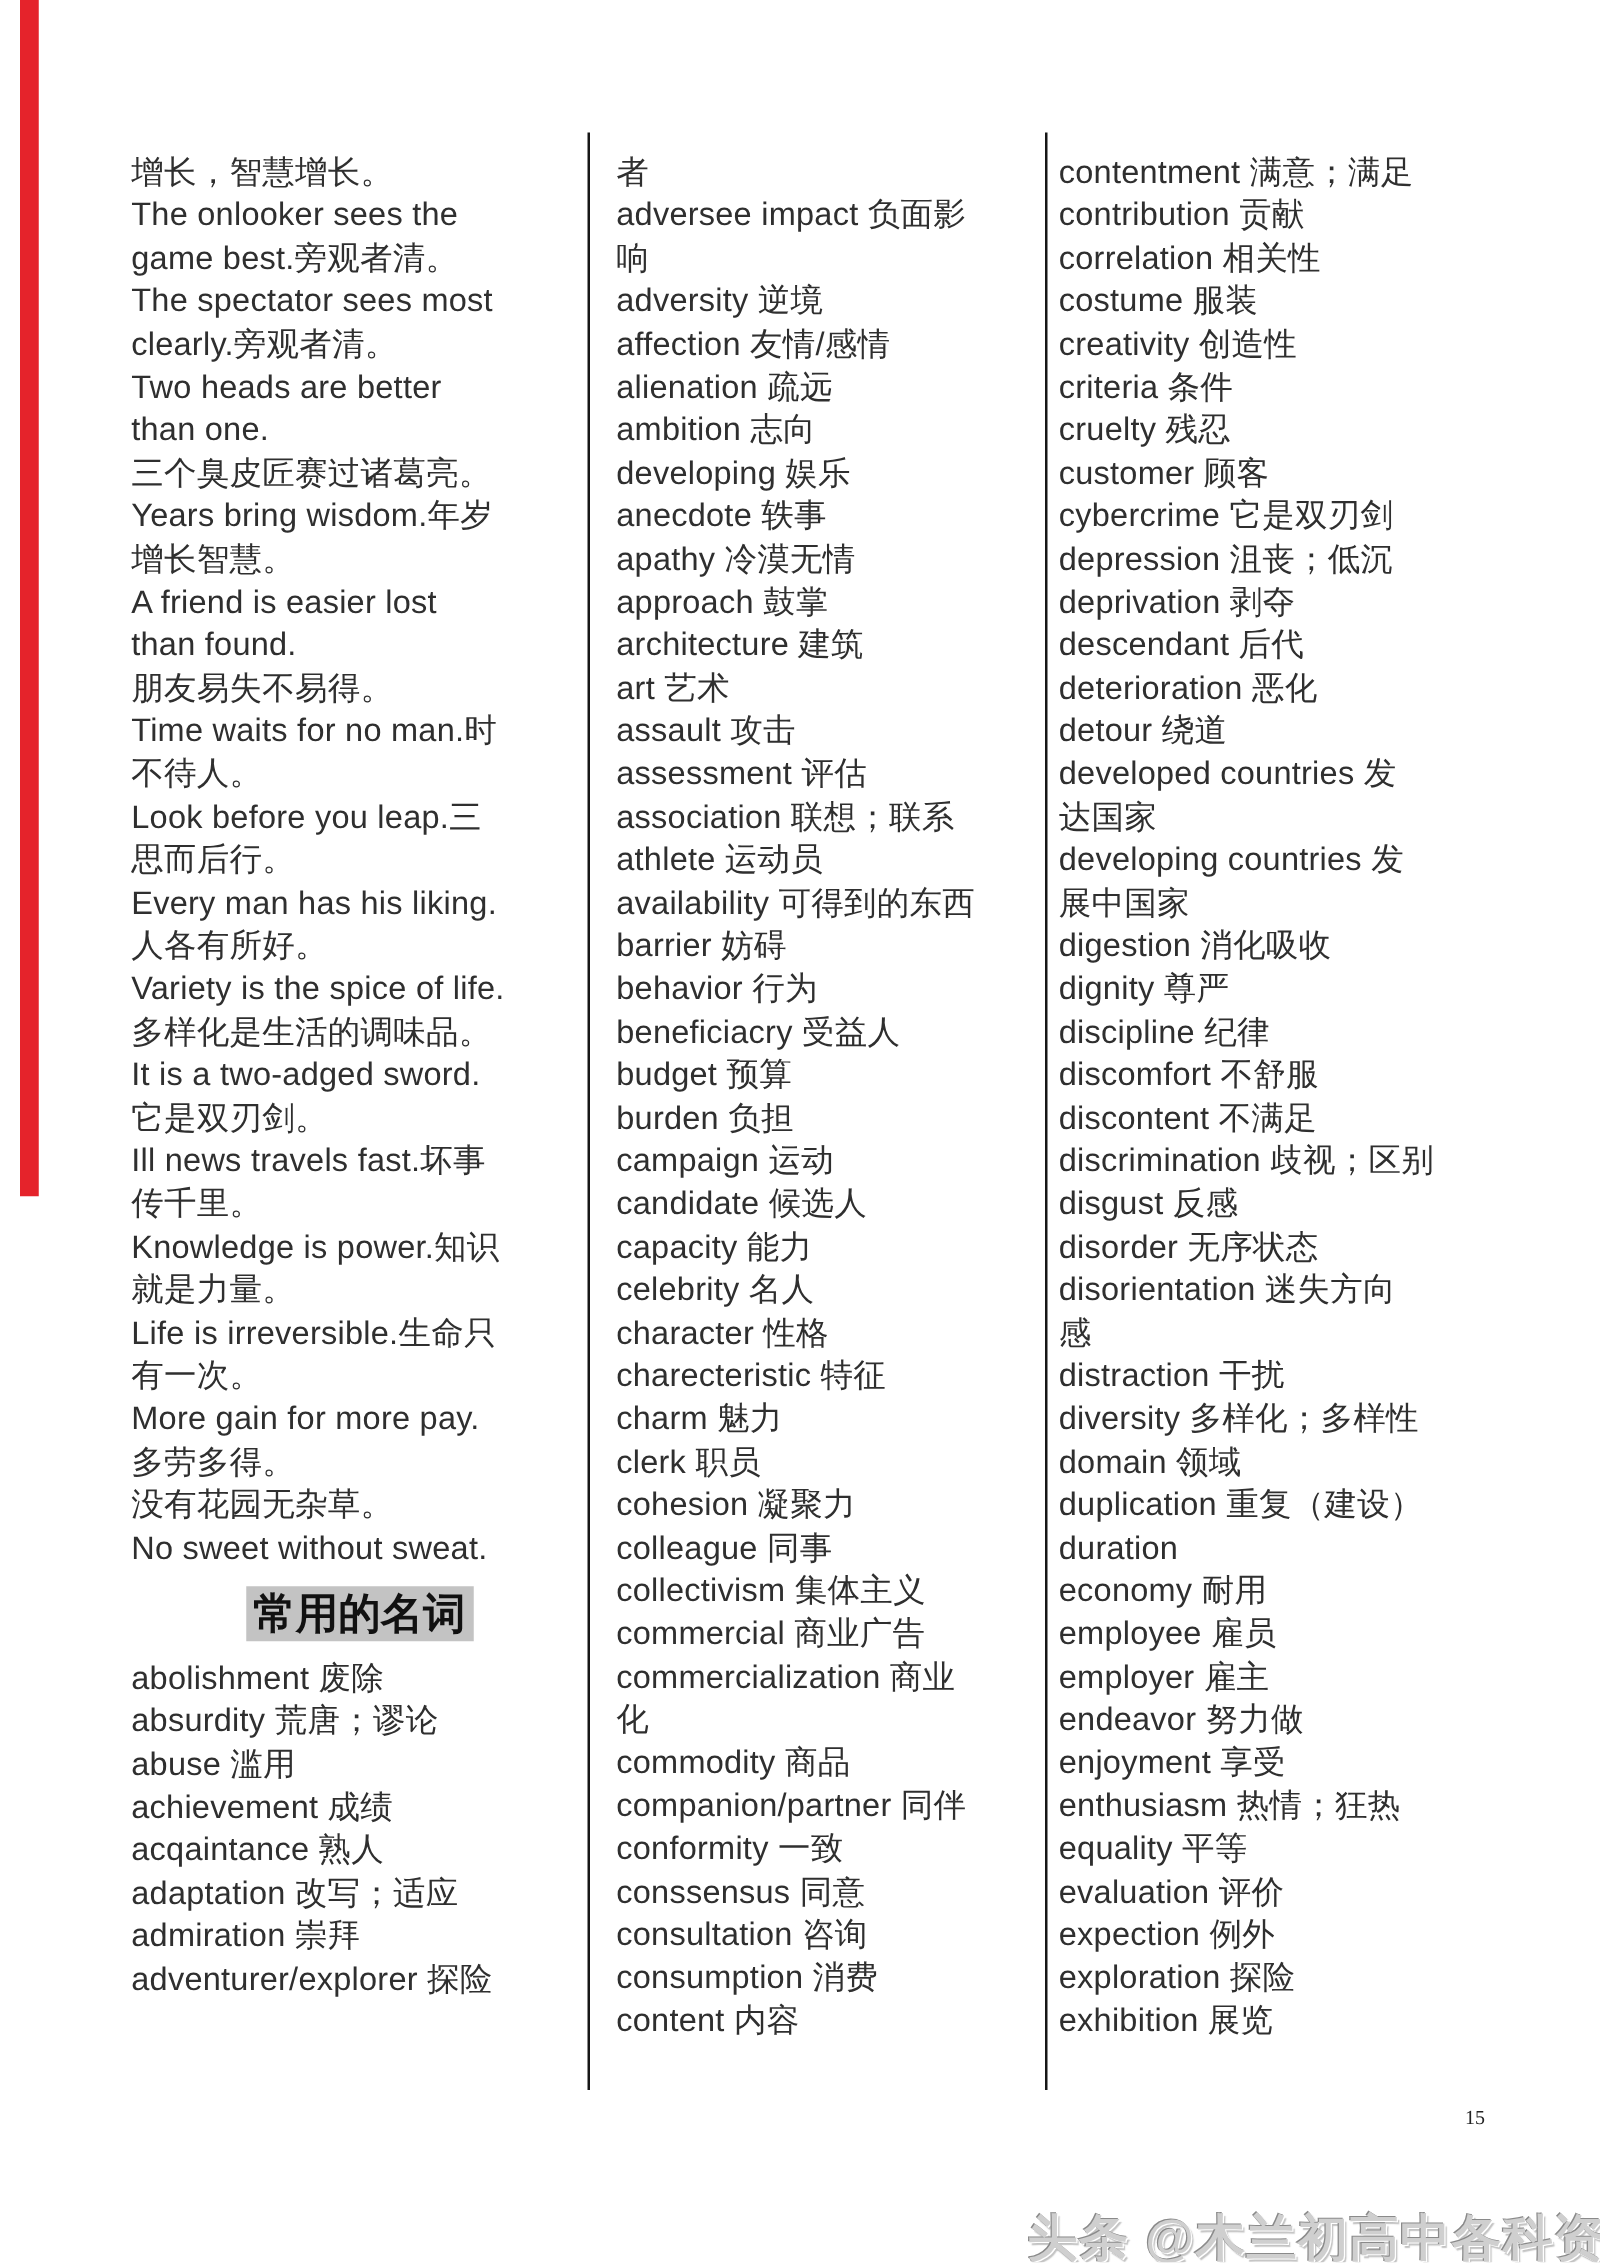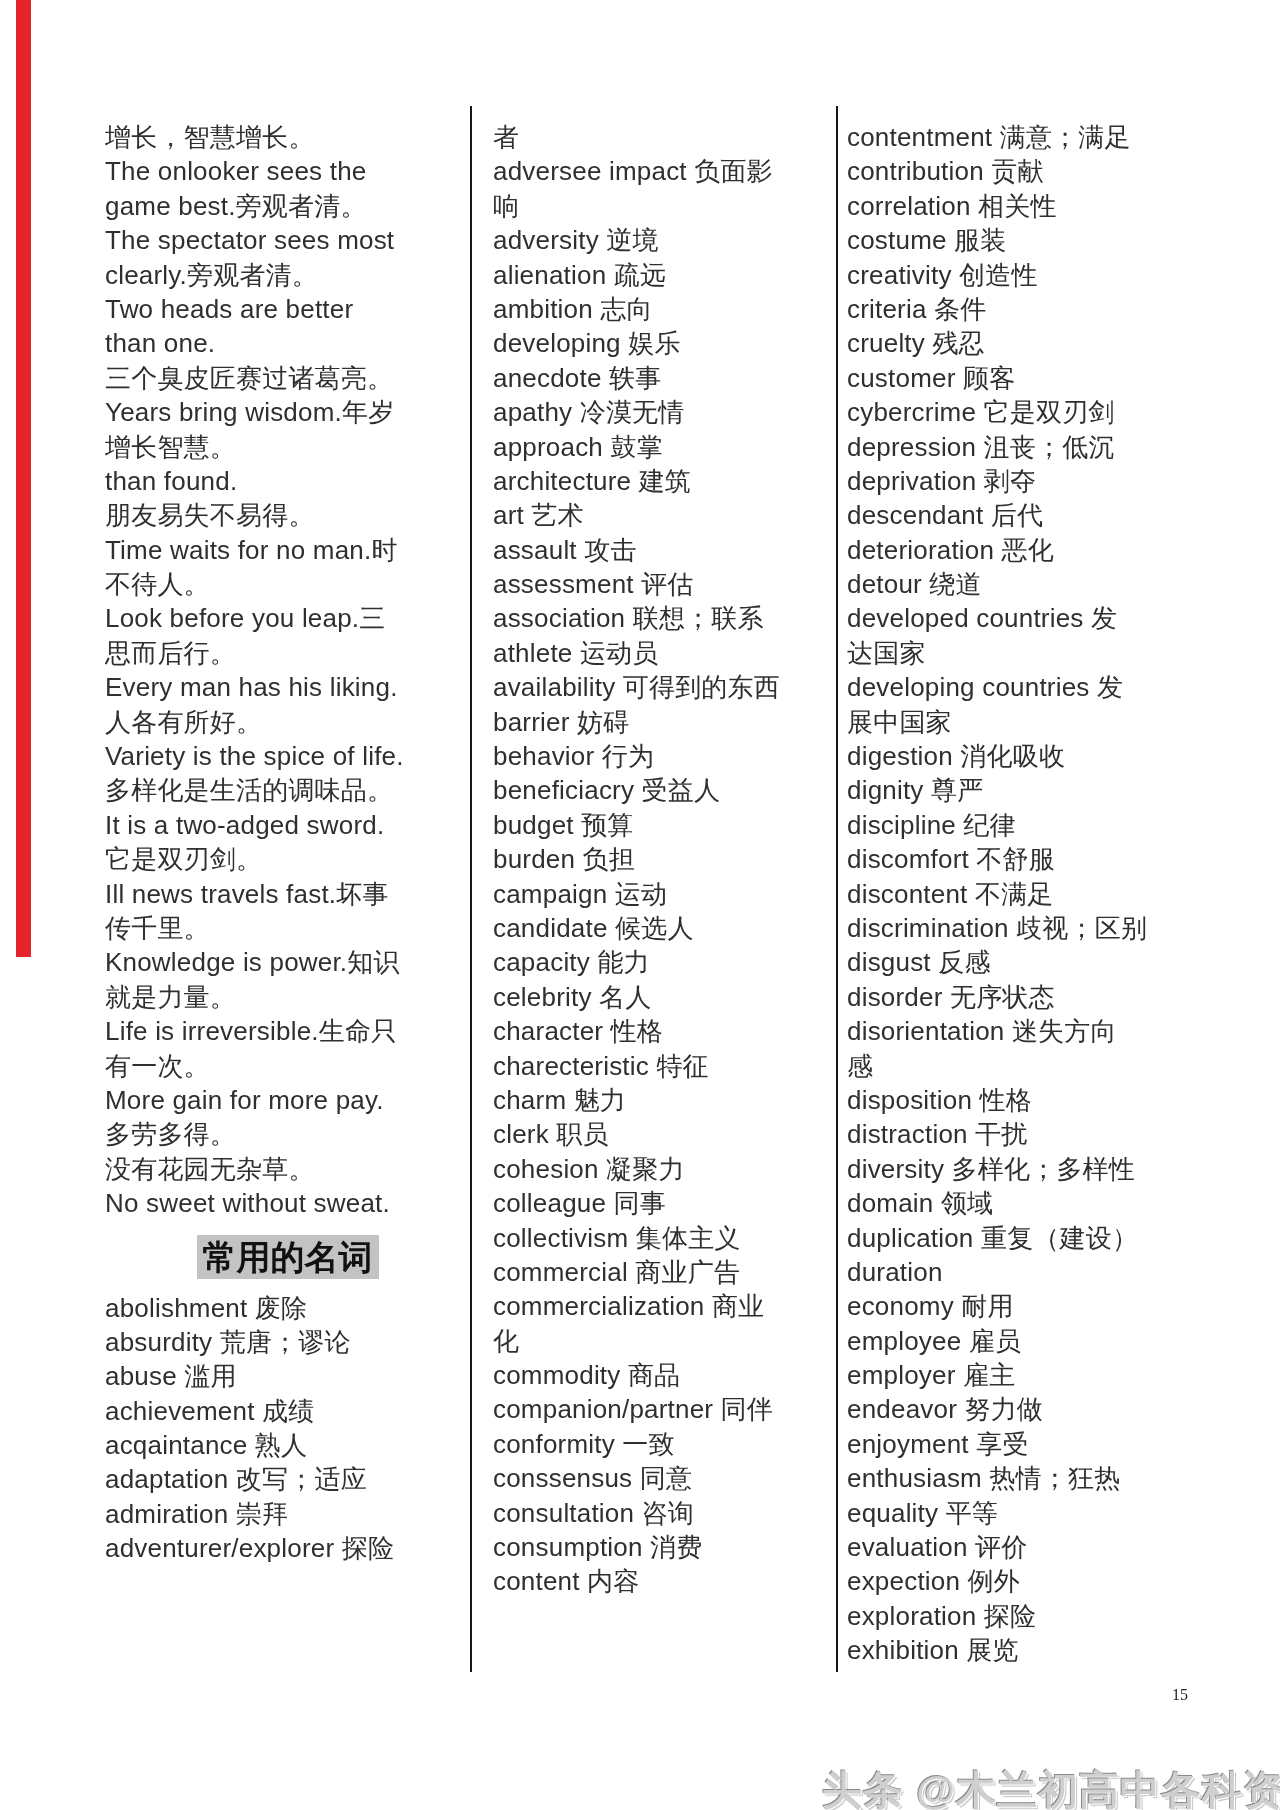--- a/index.html
+++ b/index.html
@@ -65,20 +65,21 @@
         <div class="line">增长，智慧增长。</div>
         <div class="line">The onlooker sees the</div>
         <div class="line">game best.旁观者清。</div>
         <div class="line">The spectator sees most</div>
         <div class="line">clearly.旁观者清。</div>
         <div class="line">Two heads are better</div>
         <div class="line">than one.</div>
         <div class="line">三个臭皮匠赛过诸葛亮。</div>
         <div class="line">Years bring wisdom.年岁</div>
         <div class="line">增长智慧。</div>
+        <div class="line">A friend is easier lost</div>
         <div class="line">than found.</div>
         <div class="line">朋友易失不易得。</div>
         <div class="line">Time waits for no man.时</div>
         <div class="line">不待人。</div>
         <div class="line">Look before you leap.三</div>
         <div class="line">思而后行。</div>
         <div class="line">Every man has his liking.</div>
         <div class="line">人各有所好。</div>
         <div class="line">Variety is the spice of life.</div>
         <div class="line">多样化是生活的调味品。</div>
@@ -111,20 +112,21 @@
   </div>
 
   <div class="divider d1"></div>
 
   <div class="col col2">
     <div>
         <div class="line">者</div>
         <div class="line">adversee impact 负面影</div>
         <div class="line">响</div>
         <div class="line">adversity 逆境</div>
+        <div class="line">affection 友情/感情</div>
         <div class="line">alienation 疏远</div>
         <div class="line">ambition 志向</div>
         <div class="line">developing 娱乐</div>
         <div class="line">anecdote 轶事</div>
         <div class="line">apathy 冷漠无情</div>
         <div class="line">approach 鼓掌</div>
         <div class="line">architecture 建筑</div>
         <div class="line">art 艺术</div>
         <div class="line">assault 攻击</div>
         <div class="line">assessment 评估</div>
@@ -185,21 +187,20 @@
         <div class="line">digestion 消化吸收</div>
         <div class="line">dignity 尊严</div>
         <div class="line">discipline 纪律</div>
         <div class="line">discomfort 不舒服</div>
         <div class="line">discontent 不满足</div>
         <div class="line">discrimination 歧视；区别</div>
         <div class="line">disgust 反感</div>
         <div class="line">disorder 无序状态</div>
         <div class="line">disorientation 迷失方向</div>
         <div class="line">感</div>
-        <div class="line">disposition 性格</div>
         <div class="line">distraction 干扰</div>
         <div class="line">diversity 多样化；多样性</div>
         <div class="line">domain 领域</div>
         <div class="line">duplication 重复（建设）</div>
         <div class="line">duration</div>
         <div class="line">economy 耐用</div>
         <div class="line">employee 雇员</div>
         <div class="line">employer 雇主</div>
         <div class="line">endeavor 努力做</div>
         <div class="line">enjoyment 享受</div>

